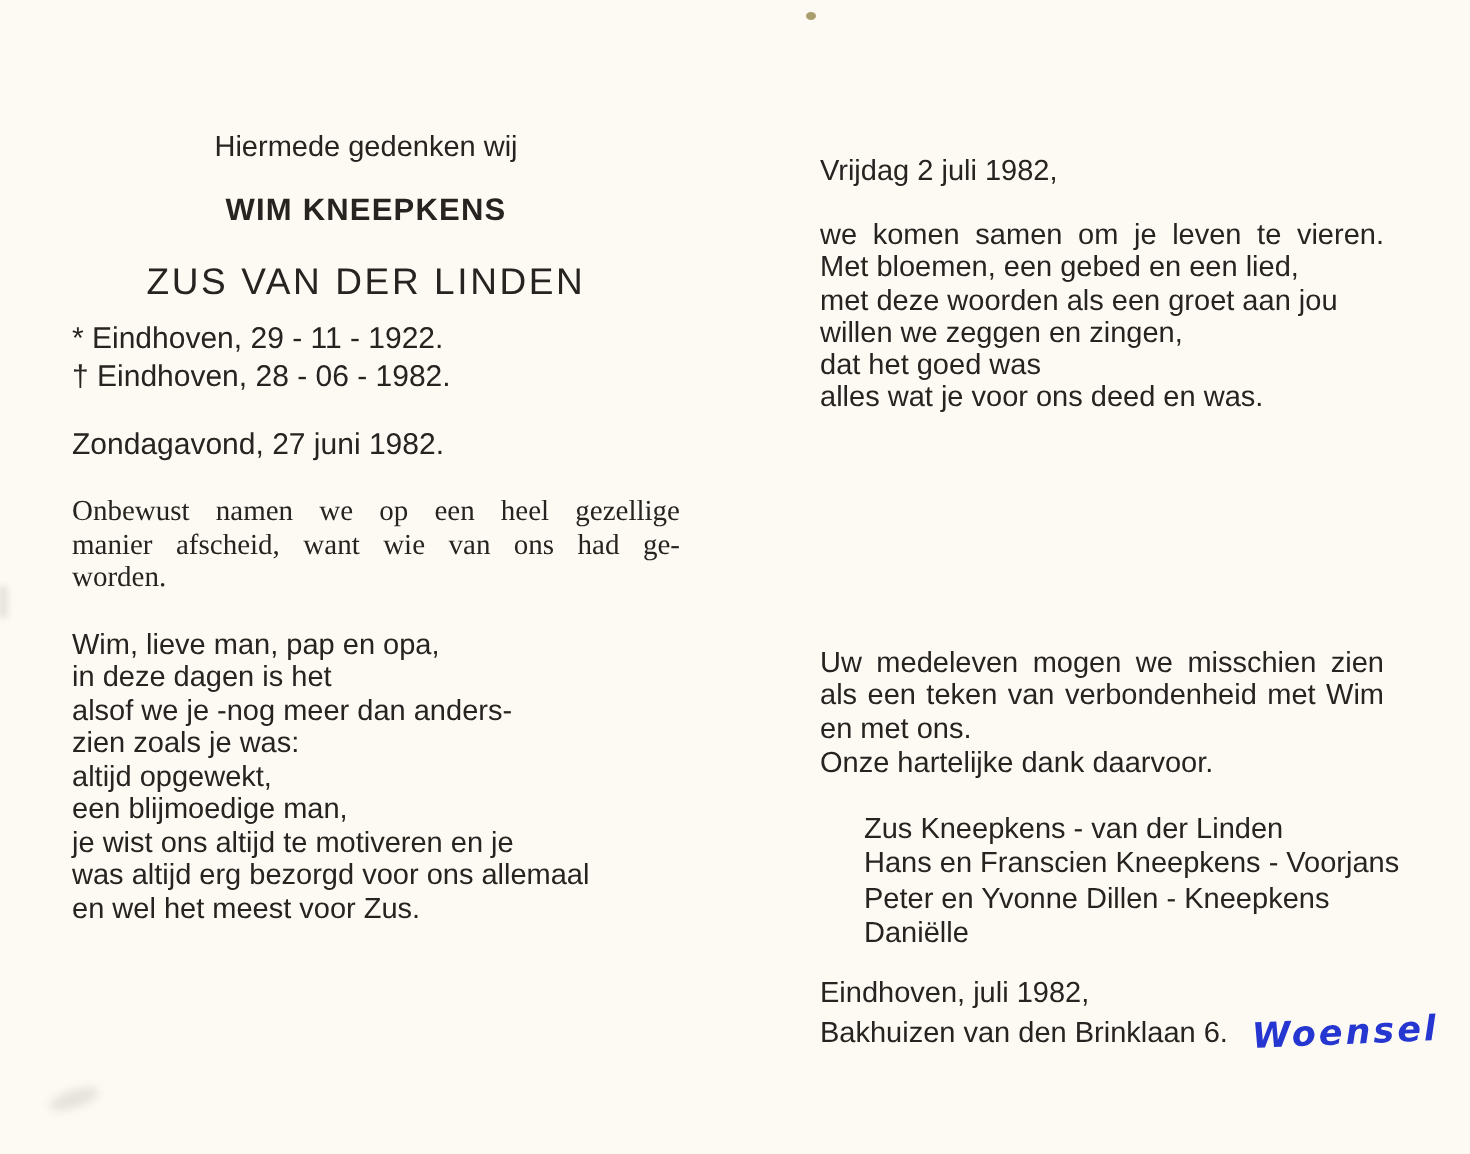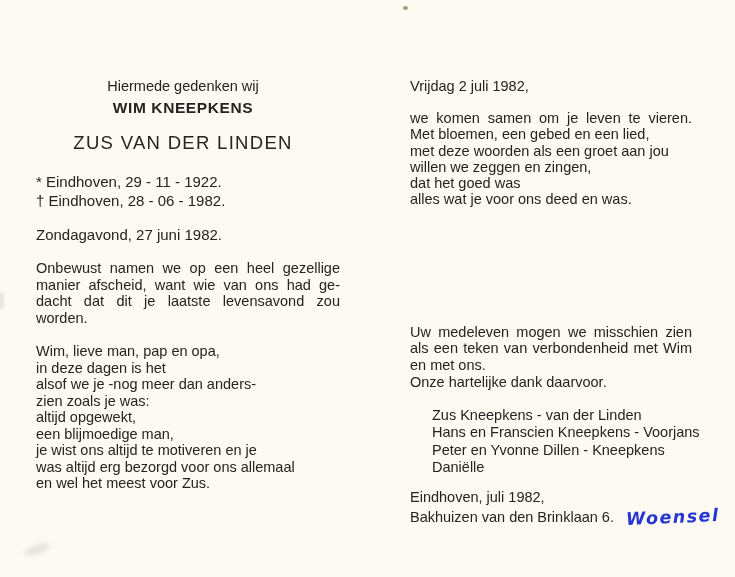--- a/index.html
+++ b/index.html
@@ -4,35 +4,35 @@
 <title>Gedachtenisprentje</title>
 <style>
   html,body{margin:0;padding:0;}
   body{
     width:735px;height:577px;position:relative;overflow:hidden;
     background:#fcfaf3;
     font-family:"Liberation Sans","DejaVu Sans",sans-serif;
   }
   .card{position:absolute;inset:0;background:#fcfaf3;}
   .col{position:absolute;color:#262321;font-size:14.5px;line-height:16.5px;}
-  .left-col{left:36px;top:78px;width:304px;}
+  .left-col{left:36px;top:66px;width:304px;}
   .right-col{left:410px;top:78px;width:282px;}
   .line{white-space:nowrap;}
   
   .jline{white-space:normal;text-align:justify;text-align-last:justify;}
   .center{text-align:center;padding-right:10px;}
   .intro-line{line-height:17px;}
-  .deceased-name{margin-top:4px;line-height:18px;font-size:15.5px;font-weight:bold;letter-spacing:.6px;}
+  .deceased-name{margin-top:14px;line-height:18px;font-size:15.5px;font-weight:bold;letter-spacing:.6px;}
   .relation-line{margin-top:14px;line-height:17px;}
   .spouse-name{margin-top:15px;line-height:22px;font-size:18.5px;letter-spacing:1.3px;}
-  .dates-block{margin-top:18px;font-size:15px;}
+  .dates-block{margin-top:8px;font-size:15px;}
   .dates-block .line{line-height:19px;}
   .evening-line{margin-top:16px;font-size:15px;line-height:18px;}
   .para-block{margin-top:16px;}
-  .para-block div{line-height:16.5px;}
+  .para-block div{line-height:16.5px;font-family:Liberation Serif, serif;}
   .poem-block{margin-top:17px;}
   .poem-block .line{line-height:16.5px;}
   .service-date-line{line-height:17px;}
   .ceremony-block{margin-top:15px;}
   .ceremony-block div{line-height:16.3px;}
   .condolence-block{margin-top:116px;}
   .condolence-block div{line-height:16.6px;}
   .family-block{margin-top:17px;padding-left:22px;}
   .family-block .line{line-height:17.2px;}
   .closing-block{margin-top:12px;}
@@ -68,21 +68,20 @@
     <div class="dates-block">
       <div class="line">* Eindhoven, 29 - 11 - 1922.</div>
       <div class="line">† Eindhoven, 28 - 06 - 1982.</div>
     </div>
 
     <div class="line evening-line">Zondagavond, 27 juni 1982.</div>
 
     <div class="para-block">
       <div class="jline">Onbewust namen we op een heel gezellige</div>
       <div class="jline">manier afscheid, want wie van ons had ge-</div>
-      <div class="jline">dacht dat dit je laatste levensavond zou</div>
       <div class="line">worden.</div>
     </div>
 
     <div class="poem-block">
       <div class="line">Wim, lieve man, pap en opa,</div>
       <div class="line">in deze dagen is het</div>
       <div class="line">alsof we je -nog meer dan anders-</div>
       <div class="line">zien zoals je was:</div>
       <div class="line">altijd opgewekt,</div>
       <div class="line">een blijmoedige man,</div>

